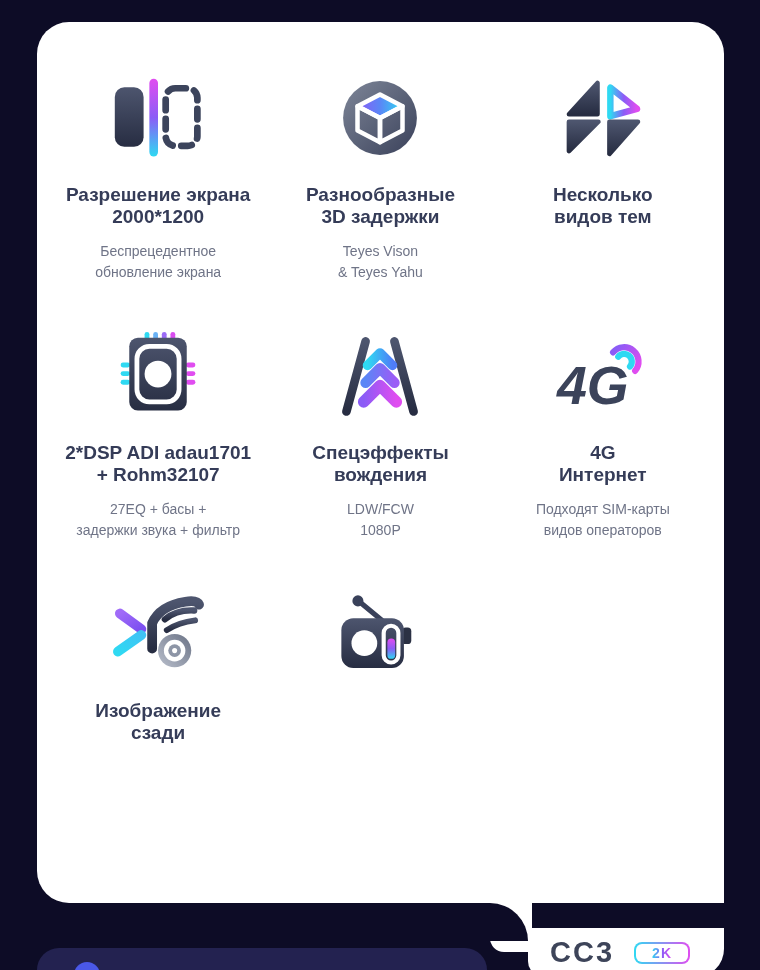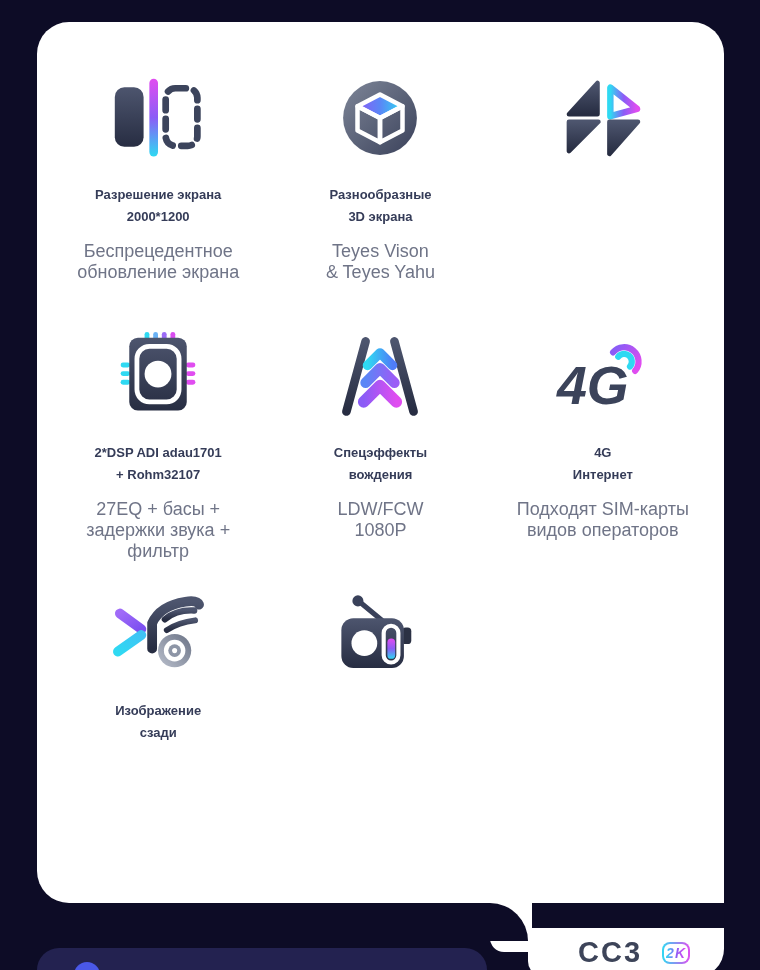--- a/index.html
+++ b/index.html
@@ -22,29 +22,28 @@
   .notch{position:absolute;left:490px;top:903px;width:38px;height:38px;background:#0d0c26;border-top-right-radius:100%;}
   .next-panel{position:absolute;left:37px;top:948px;width:450px;height:22px;background:#232250;border-radius:22px 22px 0 0;}
   .panel-dot{position:absolute;left:74px;top:962px;width:26px;height:26px;border-radius:50%;background:#4a58e8;}
 
   .grid{
     position:absolute;left:47px;top:72px;width:667px;
     display:grid;grid-template-columns:repeat(3,1fr);
   }
   .cell{height:258px;display:flex;flex-direction:column;align-items:center;text-align:center;padding:0 6px;}
   .icon{height:92px;display:flex;align-items:center;justify-content:center;margin-bottom:20px;}
-  .title{margin:0;font-size:13px;line-height:22px;font-weight:bold;color:#353c58;white-space:pre-line;}
-  .subtitle{margin:13px 0 0;font-size:18px;line-height:21px;color:#6f7487;white-space:pre-line;}
+  .title{margin:0;font-size:19px;line-height:22px;font-weight:bold;color:#353c58;white-space:pre-line;}
+  .subtitle{margin:13px 0 0;font-size:14px;line-height:21px;color:#6f7487;white-space:pre-line;}
 
   .cc3{font-size:29px;font-weight:bold;letter-spacing:2px;color:#3d4459;}
   .badge{
     display:inline-flex;align-items:flex-start;justify-content:center;
-    padding:1px 2px;border-radius:8px;border:2.5px solid transparent;
+    padding:1px 16px;border-radius:8px;border:2.5px solid transparent;
     background:linear-gradient(#fff,#fff) padding-box,linear-gradient(90deg,#2fd9f2,#e04df0) border-box;
-    font-style:italic;
   }
   .badge span{
     font-weight:bold;font-size:14px;letter-spacing:1px;
     background:linear-gradient(90deg,#2fd9f2,#8b5cf6,#e04df0);
     -webkit-background-clip:text;background-clip:text;color:transparent;
   }
   svg{display:block;}
 </style>
 </head>
 <body>
@@ -128,34 +127,36 @@
   <div class="cell">
     <div class="icon">
       <svg width="90" height="88" viewBox="0 0 100 94">
         <circle cx="50" cy="47" r="41" fill="url(#gSlateDiag)"></circle>
         <polygon points="50,21 75,34 50,47 25,34" fill="url(#gTopFace)" stroke="#ffffff" stroke-width="5" stroke-linejoin="round"></polygon>
         <polygon points="25,34 50,47 50,74 25,61" fill="none" stroke="#ffffff" stroke-width="5" stroke-linejoin="round"></polygon>
         <polygon points="75,34 50,47 50,74 75,61" fill="none" stroke="#ffffff" stroke-width="5" stroke-linejoin="round"></polygon>
       </svg>
     </div>
     <h3 class="title">Разнообразные
-3D экрана</h3>
+3D задержки</h3>
     <p class="subtitle">Teyes Vison
 &amp; Teyes Yahu</p>
   </div>
 
   <div class="cell">
     <div class="icon">
       <svg width="92" height="86" viewBox="0 0 100 92">
         <polygon points="44,8 44,42 13,42" fill="url(#gSlate)" stroke="url(#gSlate)" stroke-width="5" stroke-linejoin="round"></polygon>
         <polygon points="58,13 58,44 87,36" fill="none" stroke="url(#gCyanMagentaH)" stroke-width="7" stroke-linejoin="round" stroke-linecap="round"></polygon>
         <polygon points="13,50 45,50 13,82" fill="url(#gSlate)" stroke="url(#gSlate)" stroke-width="5" stroke-linejoin="round"></polygon>
         <polygon points="57,50 88,50 57,85" fill="url(#gSlate)" stroke="url(#gSlate)" stroke-width="5" stroke-linejoin="round"></polygon>
       </svg>
     </div>
+    <h3 class="title">Несколько
+видов тем</h3>
   </div>
 
   <div class="cell">
     <div class="icon">
       <svg width="96" height="92" viewBox="0 0 100 96">
         <rect x="36" y="2" width="5" height="9" rx="2.5" fill="#2fd9f2"></rect>
         <rect x="45" y="2" width="5" height="9" rx="2.5" fill="#6ab2f5"></rect>
         <rect x="54" y="2" width="5" height="9" rx="2.5" fill="#9b6cf6"></rect>
         <rect x="63" y="2" width="5" height="9" rx="2.5" fill="#d94df0"></rect>
         <rect x="11" y="34" width="10" height="5" rx="2.5" fill="#2fd9f2"></rect>

